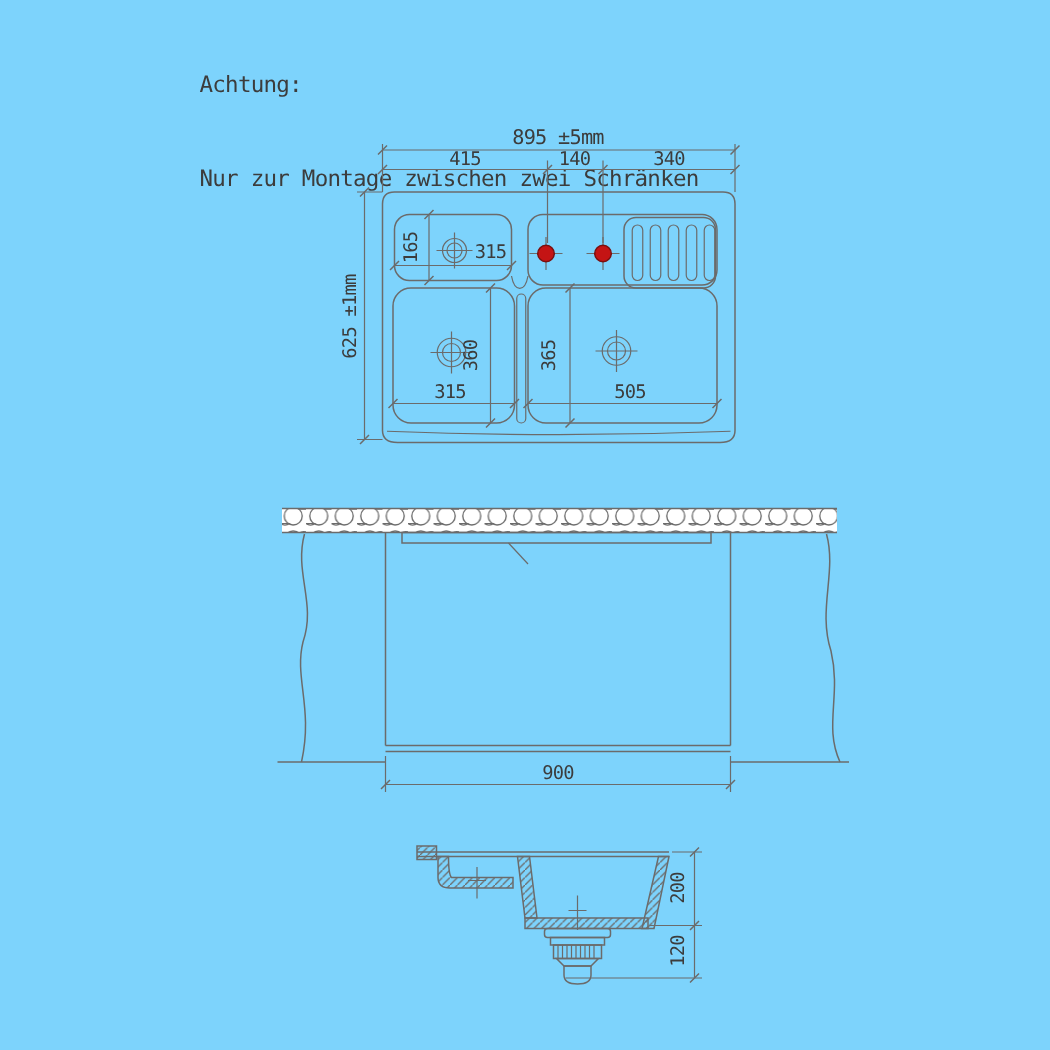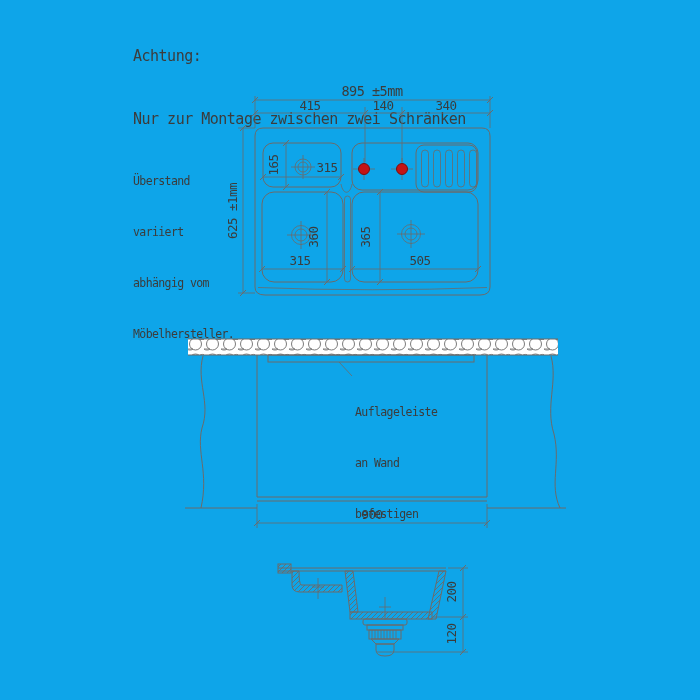--- a/index.html
+++ b/index.html
@@ -1,16 +1,16 @@
 <!DOCTYPE html>
 <html><head>
 <meta charset="utf-8">
 <style>
   html,body{margin:0;padding:0;background:#fff;}
-  .canvas{position:relative;width:700px;height:700px;background:#0ea5e9;overflow:hidden;
+  .canvas{position:relative;width:700px;height:700px;background:#7dd3fc;overflow:hidden;
           font-family:"DejaVu Sans Mono",monospace;color:#3c3c3c;}
   .note{position:absolute;white-space:pre;}
   .note-attention{left:133px;top:4px;font-size:15px;line-height:21px;letter-spacing:-0.5px;}
   .note-overhang{left:133px;top:139px;font-size:11.5px;line-height:17px;letter-spacing:-0.6px;}
   .note-worktop{left:133px;top:234px;font-size:11.5px;line-height:17px;letter-spacing:-0.6px;}
   .note-support{left:355px;top:370px;font-size:11.5px;line-height:17px;letter-spacing:-0.6px;}
   .note-holes{left:160px;top:652px;font-size:15px;line-height:22px;letter-spacing:-0.5px;}
   .holes-line1{margin-left:63px;}
   .bullet{display:inline-block;margin-right:6px;}
   .bullet2{display:inline-block;margin-left:10px;margin-right:2px;}
@@ -24,33 +24,22 @@
 </head>
 <body>
 
 <div class="canvas">
 
   <div class="note note-attention">
     <div>Achtung:</div>
     <div>Nur zur Montage zwischen zwei Schränken</div>
   </div>
 
-  <div class="note note-overhang">
-    <div>Überstand</div>
-    <div>variiert</div>
-    <div>abhängig vom</div>
-    <div>Möbelhersteller.</div>
-  </div>
-
-
-  <div class="note note-support">
-    <div>Auflageleiste</div>
-    <div>an Wand</div>
-    <div>befestigen</div>
-  </div>
+
+
 
   <div class="note note-holes">
     <div class="holes-line1"><span class="bullet">●</span><span>Armaturbohrung und</span><span class="bullet2">●</span><span>Excenterbohrung</span></div>
     
   </div>
 
   <svg width="700" height="700" viewBox="0 0 700 700">
     <defs>
       <pattern id="hatch" width="5" height="5" patternUnits="userSpaceOnUse">
         <path d="M-1,6 L6,-1" stroke="#6b6b6b" stroke-width="0.9" fill="none"></path>

